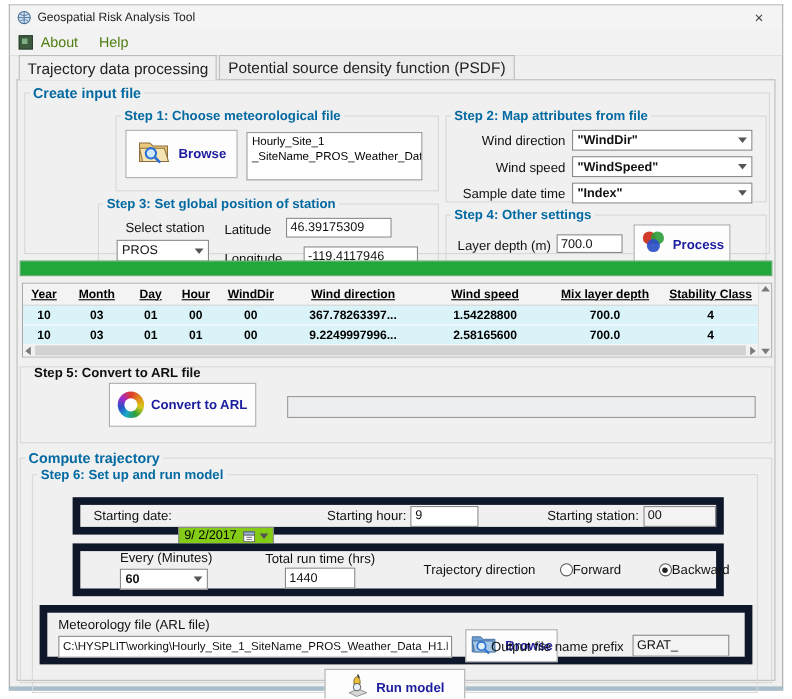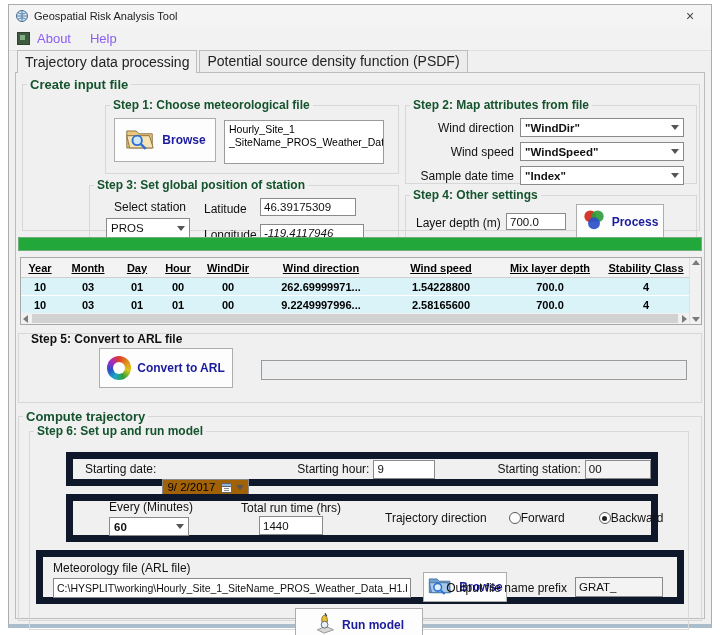--- a/index.html
+++ b/index.html
@@ -9,30 +9,30 @@
             border:1px solid #acacac; border-bottom:4px solid #a9bdcb; }
   
   .titlebar { height:22px; display:flex; align-items:center; padding:0 6px; background:#f4f4f4; }
   .app-icon { width:14px; height:14px; margin-right:5px; display:inline-flex; }
   .win-title { font-size:11px; color:#222; }
   .close-btn { margin-left:auto; width:30px; text-align:center; font-size:14px; color:#444; cursor:default; }
   
   .menubar { height:24px; display:flex; align-items:center; padding-left:8px; background:#f2f2f2; border-bottom:1px solid #e0e0e0; }
   .menu-glyph { width:13px; height:13px; background:#3d5a3f; border:1px solid #2c422e; margin-right:5px; position:relative; }
   .menu-glyph::after { content:""; position:absolute; left:2px; top:2px; width:5px; height:5px; background:#7fae84; }
-  .menu-item { font-size:13px; color:#8b5cf6; padding:2px 9px 2px 2px; }
+  .menu-item { font-size:13px; color:#4d7c0f; padding:2px 9px 2px 2px; }
   .menu-item.second { padding-left:10px; }
   
   .tabstrip { height:21px; display:flex; align-items:flex-end; padding-left:8px; }
   .tab { font-size:14px; color:#222; padding:2px 7px 3px; background:#ececec; border:1px solid #bcbcbc; border-bottom:none; margin-right:2px; position:relative; }
   .tab.active { background:#f0f0f0; z-index:3; padding-top:3px; top:1px; }
   
   .content { position:absolute; left:6px; right:6px; top:67px; bottom:5px; background:#f0f0f0; border:1px solid #bcbcbc; }
   fieldset { border:1px solid #d7d7d7; position:absolute; background:transparent; }
-  legend { font-size:12px; font-weight:bold; color:#14532d; padding:0 3px; margin-left:4px; white-space:nowrap; }
+  legend { font-size:12px; font-weight:bold; color:#0369a1; padding:0 3px; margin-left:4px; white-space:nowrap; }
   legend.big { font-size:13px; }
   .lbl { font-size:12px; color:#111; white-space:nowrap; }
   .textbox { background:#fff; border:1px solid #8a8a8a; font-family:"Liberation Sans", sans-serif; font-size:11.5px; color:#111; padding:1px 3px; }
   .textbox.gray { background:#f3f3f3; }
   .combo { background:#fff; border:1px solid #8a8a8a; display:flex; align-items:center; padding:1px 4px; font-size:11.5px; font-weight:bold; color:#111; }
   .combo .ctext { flex:1; overflow:hidden; white-space:nowrap; }
   .combo .caret, .datebox .caret { width:0; height:0; border-left:4px solid transparent; border-right:4px solid transparent; border-top:5px solid #555; margin-left:4px; }
   .combo.plain { font-weight:normal; }
   .btn { background:#fdfdfd; border:1px solid #adadad; display:flex; align-items:center; justify-content:center; gap:6px; cursor:default; }
   .btn .btxt { color:#1b1b9e; font-weight:bold; font-size:12px; white-space:nowrap; }
@@ -50,21 +50,21 @@
   .vscroll { position:absolute; right:0; top:0; bottom:0; width:12px; background:#f1f1f1; border-left:1px solid #e0e0e0; display:flex; flex-direction:column; justify-content:space-between; align-items:center; padding:2px 0; }
   .arr { width:0; height:0; }
   .arr.up    { border-left:4px solid transparent; border-right:4px solid transparent; border-bottom:5px solid #7a7a7a; }
   .arr.down  { border-left:4px solid transparent; border-right:4px solid transparent; border-top:5px solid #7a7a7a; }
   .arr.left  { border-top:4px solid transparent; border-bottom:4px solid transparent; border-right:5px solid #7a7a7a; margin:0 2px; }
   .arr.right { border-top:4px solid transparent; border-bottom:4px solid transparent; border-left:5px solid #7a7a7a; margin:0 2px; }
   
   .progress-empty { position:absolute; left:242px; top:26px; width:426px; height:20px; background:#eceef0; border:1px solid #9a9a9a; }
   
   .panel { position:absolute; border:7px solid #0f172a; background:#f0f0f0; }
-  .datebox { background:#a16207; border:1px solid #8a8a8a; display:flex; align-items:center; font-size:11.5px; padding:1px 4px; height:16px;margin-top:36px; }
+  .datebox { background:#84cc16; border:1px solid #8a8a8a; display:flex; align-items:center; font-size:11.5px; padding:1px 4px; height:16px;margin-top:36px; }
   .datebox .dtext { white-space:nowrap; }
   .cal { margin-left:6px; display:inline-flex; }
   .radio { display:inline-flex; align-items:center; }
   .rc { width:12px; height:12px; border:1px solid #5a5a5a; border-radius:50%; background:#fff; position:relative; }
   .rc.on::after { content:""; position:absolute; left:2.5px; top:2.5px; width:5px; height:5px; border-radius:50%; background:#222; }
   .ring { width:24px; height:24px; border-radius:50%;
           background:conic-gradient(#e03a2a,#e08a1a,#d8c81a,#2f9e3a,#1aa8c8,#2a50c8,#a32ac8,#e03a2a); position:relative; }
   .ring::after { content:""; position:absolute; left:6px; top:6px; width:12px; height:12px; border-radius:50%; background:#fdfdfd; }
   .filelabel { background:#fff; border:1px solid #9a9a9a; font-size:10.5px; line-height:1.25; padding:2px 4px; overflow:hidden; }
 </style>
@@ -123,21 +123,21 @@
         <fieldset style="left:66px; top:86px; width:310px; height:62px;">
           <legend>Step 3: Set global position of station</legend>
           <span class="lbl" style="position:absolute; left:24px; top:8px;">Select station</span>
           <div class="combo plain" style="position:absolute; left:16px; top:26px; width:84px; height:20px;">
             <span class="ctext">PROS</span>
             <span class="caret"></span>
           </div>
           <span class="lbl" style="position:absolute; left:114px; top:10px;">Latitude</span>
           <input class="textbox" style="position: absolute; left: 170px; top: 6px; width: 96px; height: 18px;" readonly="" value="46.39175309">
           <span class="lbl" style="position:absolute; left:114px; top:36px;">Longitude</span>
-          <input class="textbox" style="position: absolute; left: 170px; top: 32px; width: 104px; height: 18px; font-style: italic;" readonly="" value="-119.4117946">
+          <input class="textbox" style="position: absolute; left: 186px; top: 32px; width: 104px; height: 18px;" readonly="" value="-119.4117946">
         </fieldset>
 
         <fieldset style="left:382px; top:6px; width:292px; height:86px;">
           <legend>Step 2: Map attributes from file</legend>
           <span class="lbl" style="position:absolute; left:0; top:9px; width:108px; text-align:right;">Wind direction</span>
           <div class="combo" style="position:absolute; left:114px; top:6px; width:164px; height:19px;">
             <span class="ctext">"WindDir"</span>
             <span class="caret"></span>
           </div>
           <span class="lbl" style="position:absolute; left:0; top:33px; width:108px; text-align:right;">Wind speed</span>
@@ -182,21 +182,21 @@
           <span>Wind speed</span>
           <span>Mix layer depth</span>
           <span>Stability Class</span>
         </div>
         <div class="tgrid trow">
           <span>10</span>
           <span>03</span>
           <span>01</span>
           <span>00</span>
           <span>00</span>
-          <span>262.69999971...</span>
+          <span>367.78263397...</span>
           <span>1.54228800</span>
           <span>700.0</span>
           <span>4</span>
         </div>
         <div class="tgrid trow">
           <span>10</span>
           <span>03</span>
           <span>01</span>
           <span>01</span>
           <span>00</span>

